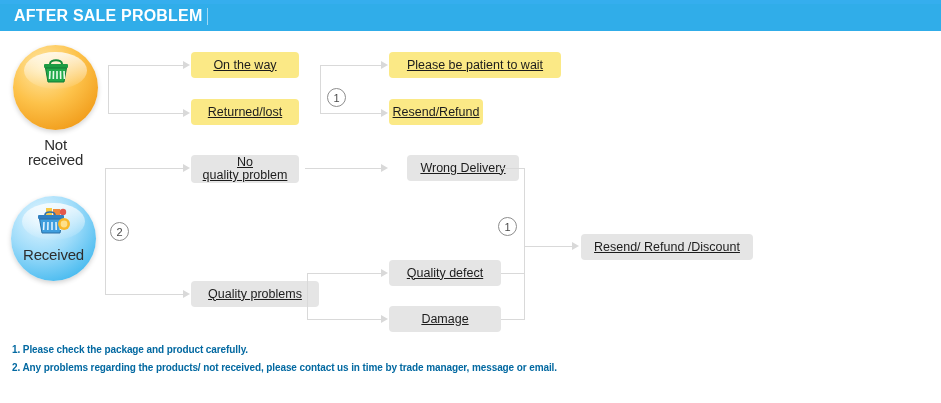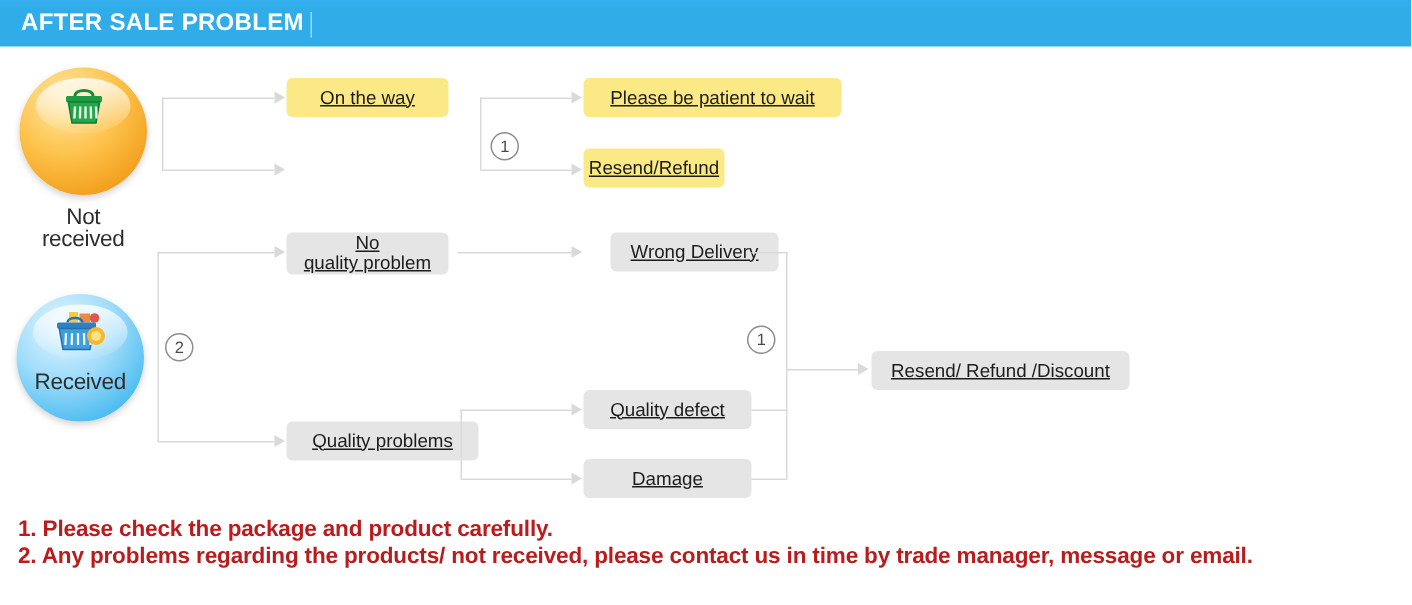--- a/index.html
+++ b/index.html
@@ -146,23 +146,23 @@
     line-height: 19px;
     text-align: center;
     background: #ffffff;
     box-sizing: border-box;
   }
 
   
   .note {
     position: absolute;
     left: 12px;
-    font-size: 15px;
+    font-size: 10px;
     font-weight: bold;
-    color: #b91c1c;
+    color: #0369a1;
     white-space: nowrap;
     letter-spacing: -0.1px;
   }
   .note1 { top: 344px; }
   .note2 { top: 362px; }
 </style>
 </head>
 <body>
 
 <div id="page">
@@ -219,20 +219,21 @@
     <div class="badge-label">Received</div>
   </div>
 
   <div class="ln v" style="left:108px; top:65px; height:48px;"></div>
   <div class="ln h" style="left:108px; top:65px; width:75px;"></div>
   <div class="arrow" style="left:183px; top:61px;"></div>
   <div class="ln h" style="left:108px; top:113px; width:75px;"></div>
   <div class="arrow" style="left:183px; top:109px;"></div>
 
   <div class="node yellow" style="left:191px; top:52px; width:108px; height:26px;">On the way</div>
+  <div class="node yellow" style="left:191px; top:99px; width:108px; height:26px;">Returned/lost</div>
 
   <div class="ln v" style="left:320px; top:65px; height:48px;"></div>
   <div class="ln h" style="left:320px; top:65px; width:61px;"></div>
   <div class="arrow" style="left:381px; top:61px;"></div>
   <div class="ln h" style="left:320px; top:113px; width:61px;"></div>
   <div class="arrow" style="left:381px; top:109px;"></div>
   <div class="marker" style="left:327px; top:88px;">1</div>
 
   <div class="node yellow" style="left:389px; top:52px; width:172px; height:26px;">Please be patient to wait</div>
   <div class="node yellow" style="left:389px; top:99px; width:94px; height:26px;">Resend/Refund</div>

